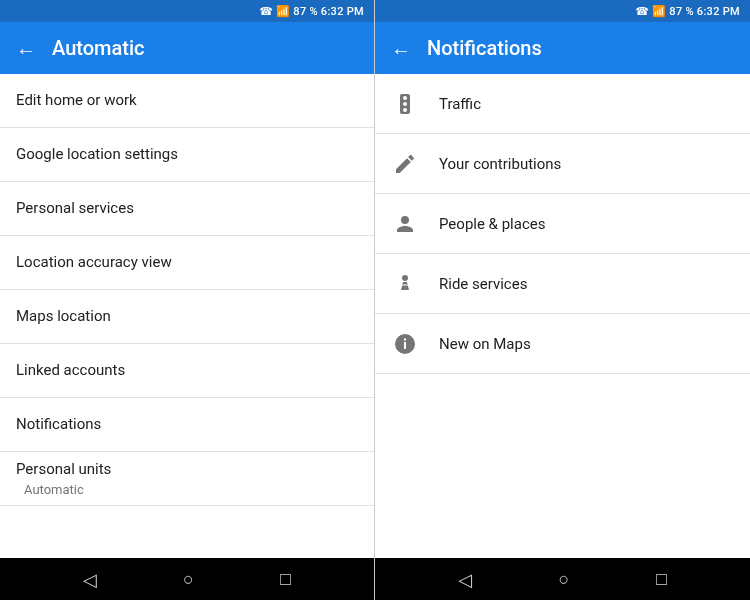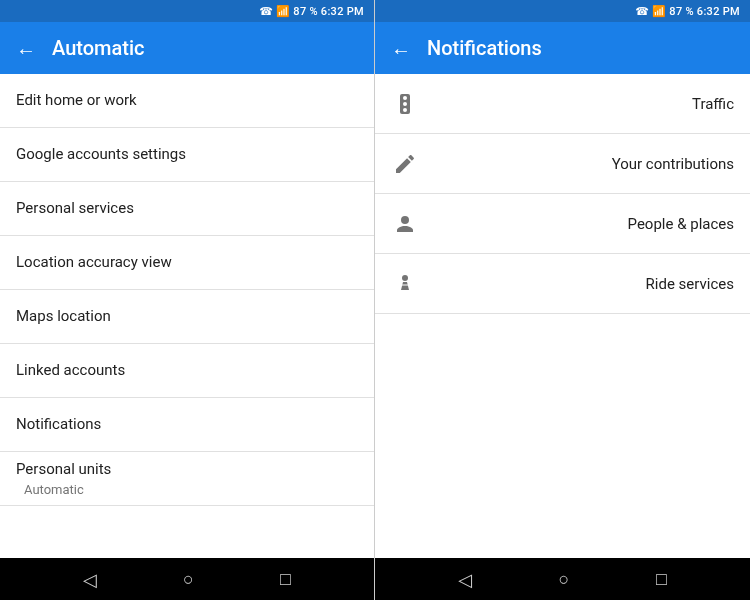--- a/index.html
+++ b/index.html
@@ -116,21 +116,20 @@
     }
 
     .notification-item {
       display: flex;
       align-items: center;
       padding: 0 16px;
       min-height: 60px;
       border-bottom: 1px solid #e0e0e0;
       gap: 20px;
       cursor: pointer;
-      justify-content: space-between;
     }
 
     .notification-icon {
       width: 28px;
       height: 28px;
       display: flex;
       align-items: center;
       justify-content: center;
       flex-shrink: 0;
       color: #757575;
@@ -166,21 +165,21 @@
     <span class="app-bar-title">Automatic</span>
   </div>
 
   <div class="settings-list">
 
     <div class="settings-item">
       <span class="settings-item-text">Edit home or work</span>
     </div>
 
     <div class="settings-item">
-      <span class="settings-item-text">Google accounts settings</span>
+      <span class="settings-item-text">Google location settings</span>
     </div>
 
     <div class="settings-item">
       <span class="settings-item-text">Personal services</span>
     </div>
 
     <div class="settings-item">
       <span class="settings-item-text">Location accuracy view</span>
     </div>
 
@@ -264,20 +263,30 @@
       <div class="notification-icon">
         <svg viewBox="0 0 24 24" xmlns="http://www.w3.org/2000/svg">
           <circle cx="12" cy="6" r="3" fill="#757575"></circle>
           <path d="M10 10h4l2 8H8l2-8z" fill="#757575"></path>
           <path d="M8 13h8" stroke="#fff" stroke-width="1" fill="none"></path>
         </svg>
       </div>
       <span class="notification-label">Ride services</span>
     </div>
 
+    <div class="notification-item">
+      <div class="notification-icon">
+        <svg viewBox="0 0 24 24" xmlns="http://www.w3.org/2000/svg">
+          <circle cx="12" cy="12" r="10" fill="#757575"></circle>
+          <rect x="11" y="10" width="2" height="7" fill="#fff"></rect>
+          <circle cx="12" cy="7.5" r="1.2" fill="#fff"></circle>
+        </svg>
+      </div>
+      <span class="notification-label">New on Maps</span>
+    </div>
 
   </div>
 
   <div class="nav-bar">
     <span class="nav-icon">◁</span>
     <span class="nav-icon">○</span>
     <span class="nav-icon">□</span>
   </div>
 </div>
 

